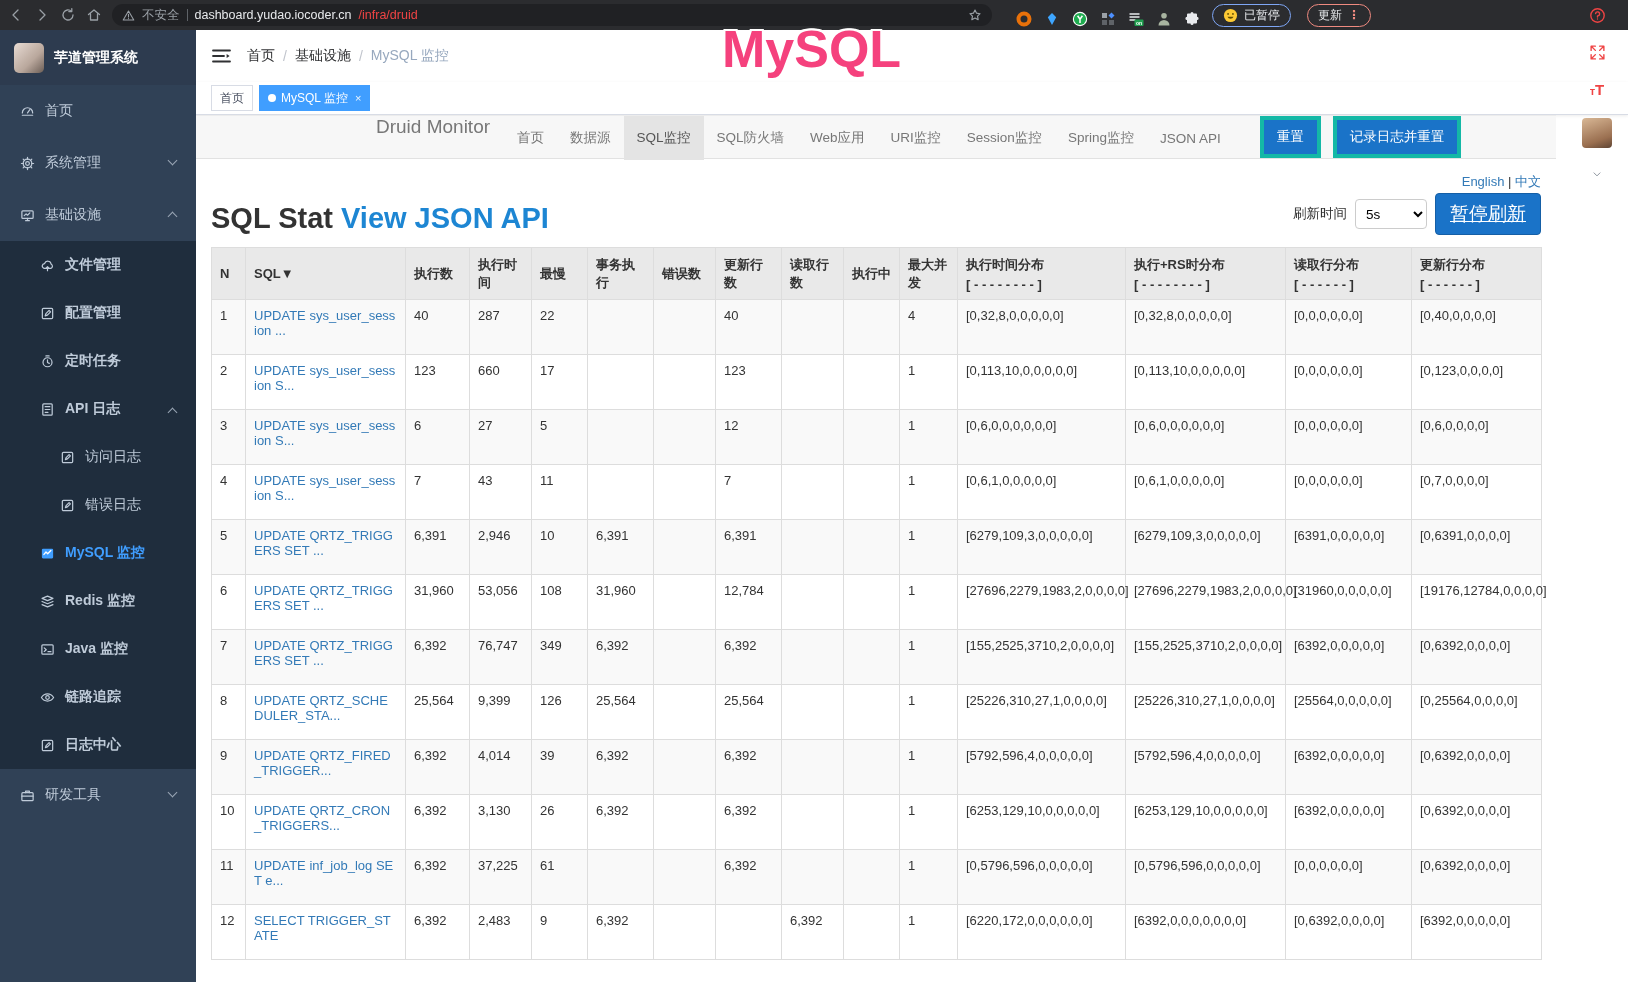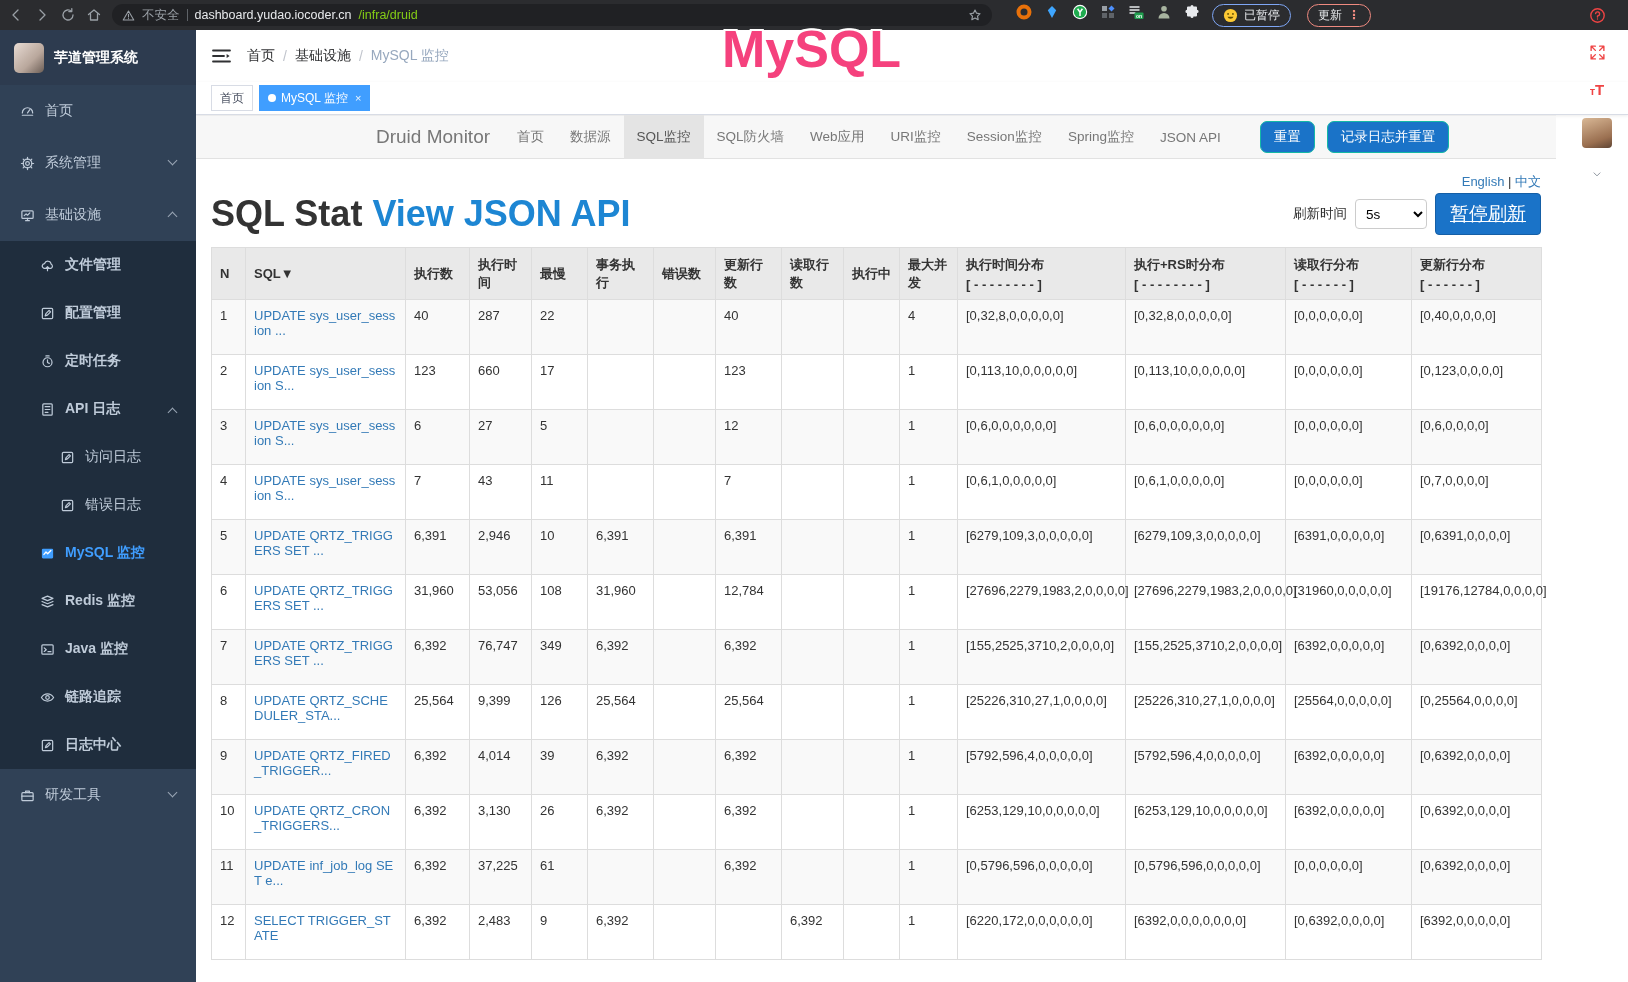--- a/index.html
+++ b/index.html
@@ -8,24 +8,24 @@
   svg { display:block; }
   .icn svg { width:100%; height:100%; fill:none; stroke:currentColor; stroke-width:1.3; stroke-linecap:round; stroke-linejoin:round; }
 
   
   .browser-bar { height:30px; background:#2b2c2f; display:flex; align-items:center; padding:0 8px; gap:10px; }
   .b-nav { color:#9aa0a6; width:16px; height:16px; }
   .url-bar { flex:0 0 880px; height:22px; background:#202124; border-radius:12px; display:flex; align-items:center; padding:0 10px; gap:7px; color:#e8eaed; font-size:12.5px; }
   .url-bar .warn { width:13px; height:13px; color:#9aa0a6; }
   .url-bar .sec { color:#9aa0a6; }
   .url-bar .sep { width:1px; height:12px; background:#5f6368; }
-  .url-path { color:#84cc16; }
+  .url-path { color:#ef4444; }
   .url-spacer { flex:1; }
   .star { width:14px; height:14px; color:#9aa0a6; }
-  .ext-row { display:flex; align-items:flex-start; gap:12px; margin-left:14px; }
+  .ext-row { display:flex; align-items:flex-end; gap:12px; margin-left:14px; }
   .ext { width:16px; height:16px; }
   .pill { display:flex; align-items:center; gap:6px; border-radius:12px; padding:2px 10px; font-size:12px; color:#e8eaed; white-space:nowrap; }
   .pill.paused { border:1px solid #7ea6f5; }
   .pill.update { border:1px solid #ef8a80; margin-left:4px; }
   .pill .emo { width:15px; height:15px; }
   .dots { color:#ef8a80; font-weight:bold; letter-spacing:0; font-size:12px; }
 
   
   .app { display:flex; height:952px; }
   .sidebar { width:196px; background:#304156; color:#bfcbd9; flex-shrink:0; overflow:hidden; }
@@ -58,32 +58,32 @@
   .caret { width:12px; height:12px; color:#8c939d; }
 
   .tags-bar { height:33px; display:flex; align-items:center; gap:6px; padding:0 15px; border-bottom:1px solid #d8dce5; box-shadow:0 1px 3px rgba(0,0,0,.08); }
   .tag { display:flex; align-items:center; gap:5px; height:26px; padding:0 8px; border:1px solid #d8dce5; background:#fff; color:#495060; font-size:12px; cursor:pointer; }
   .tag.active { background:#409EFF; border-color:#409EFF; color:#fff; }
   .tag-dot { width:8px; height:8px; border-radius:50%; background:#fff; }
   .tag-x { font-size:11px; margin-left:2px; opacity:.9; }
 
   
   .druid { width:1360px; position:relative; }
-  .druid-nav { height:44px; background:#f7f7f7; border-top:1px solid #ececec; border-bottom:1px solid #e2e2e2; display:flex; align-items:center; }
+  .druid-nav { height:44px; background:#f7f7f7; border-top:1px solid #ececec; border-bottom:1px solid #e2e2e2; display:flex; }
   .d-brand { margin-left:166px; font-size:19px; color:#777; padding:0 14px; white-space:nowrap; cursor:pointer; }
   .d-item { height:44px; display:flex; align-items:center; padding:0 13px; font-size:13.5px; color:#777; cursor:pointer; white-space:nowrap; }
   .d-item.active { background:#e4e4e4; color:#555; }
-  .d-btn { background:var(--druidblue,#1a73c8); border:1px solid #14b8a6; color:#fff; font-size:13.5px; border-radius:7px; padding:6px 13px; margin-left:12px; cursor:pointer; white-space:nowrap; }
+  .d-btn { background:var(--druidblue,#1a73c8); border:4px solid #14b8a6; color:#fff; font-size:13.5px; border-radius:0; padding:6px 13px; margin-left:12px; cursor:pointer; white-space:nowrap; }
   .d-btn.first { margin-left:26px; }
 
   .druid-content { padding:0 15px; width:1360px; }
   .lang-row { text-align:right; font-size:13px; margin-top:14px; color:#333; }
   .lang-row a { color:var(--link,#337ab7); text-decoration:none; cursor:pointer; }
   .title-row { display:flex; align-items:flex-end; justify-content:space-between; margin-top:2px; margin-bottom:12px; }
-  .title-row h2 { font-size:36px; color:#333; font-weight:bold; }
+  .title-row h2 { font-size:29px; color:#333; font-weight:bold; }
   .title-row h2 a { color:#1d86d3; text-decoration:none; cursor:pointer; }
   .refresh-ctl { display:flex; align-items:center; gap:8px; font-size:13.5px; color:#333; }
   .refresh-ctl select { width:72px; height:30px; font-size:13.5px; border:1px solid #ccc; border-radius:4px; background:#fff; padding:0 6px; }
   .btn-pause { background:var(--druidblue,#1a73c8); border:1px solid #155fa6; color:#fff; font-size:19px; border-radius:4px; padding:7px 14px; cursor:pointer;text-decoration:underline; }
 
   table.stat { width:1330px; border-collapse:collapse; table-layout:fixed; font-size:13px; color:#333; }
   table.stat th { background:#e9e9e9; border:1px solid #ddd; font-weight:bold; text-align:left; padding:7px 8px; height:52px; vertical-align:middle; cursor:pointer; }
   table.stat th .sub { font-weight:bold; margin-top:3px; }
   table.stat td { border:1px solid #ddd; padding:8px 8px; height:55px; vertical-align:top; }
   table.stat tr.odd td { background:#f9f9f9; }

